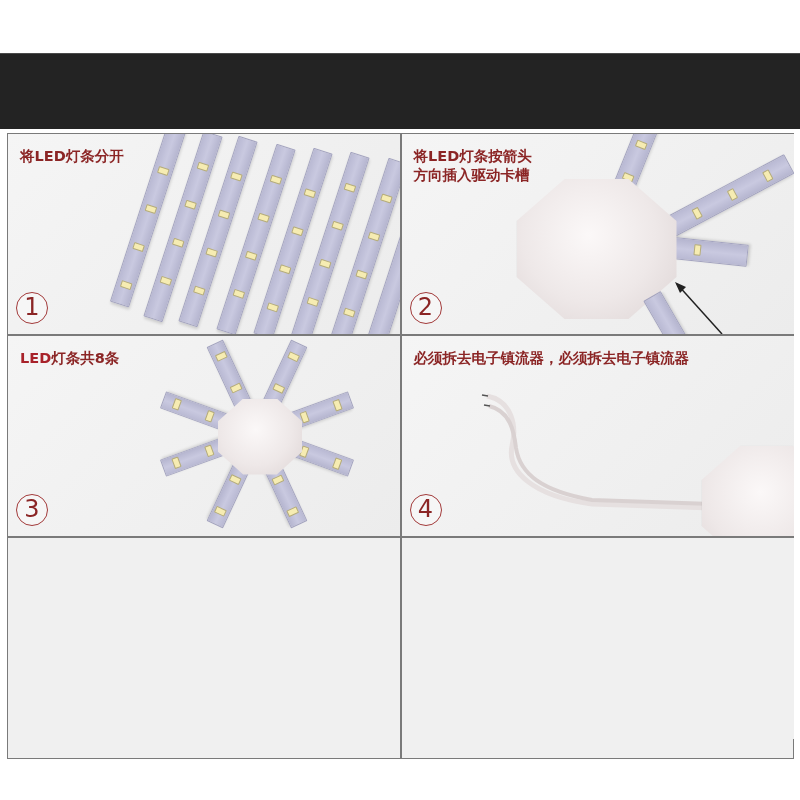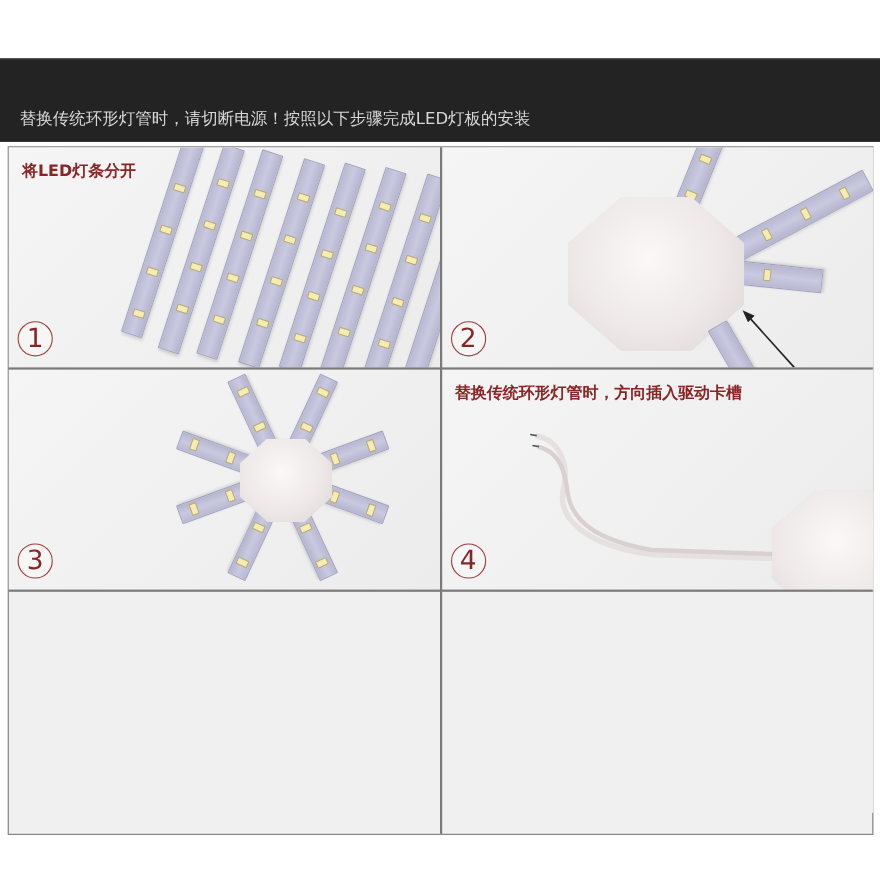--- a/index.html
+++ b/index.html
@@ -73,21 +73,20 @@
     background: radial-gradient(circle, #f4f2f6 0%, #ebe8ee 62%, #e2dfe6 66%, #f1eff3 72%, #e6e3ea 100%);
     box-shadow: 0 2px 6px rgba(0,0,0,0.1);
   }
 
   .wire { position: absolute; }
 </style>
 </head>
 <body>
 
 <div class="header">
-  <div class="subtitle">替换传统环形灯管时，请切断电源！按照以下步骤完成LED灯板的安装</div>
 </div>
 
 <div class="grid">
 
   <div class="panel p1">
     <div class="caption">
       <div>将LED灯条分开</div>
     </div>
     <div>
       <div class="strip" style="left:130px;top:-10px;width:20px;height:185px;transform:rotate(18deg);">
@@ -131,20 +130,24 @@
           <div class="led" style="left:4px;top:75px"></div>
           <div class="led" style="left:4px;top:115px"></div>
           <div class="led" style="left:4px;top:155px"></div>
         </div>
       <div class="strip" style="left:385px;top:28px;width:20px;height:195px;transform:rotate(18deg);"></div>
     </div>
     <div class="step-num">1</div>
   </div>
 
   <div class="panel p2">
+    <div class="caption">
+      <div>将LED灯条按箭头</div>
+      <div>方向插入驱动卡槽</div>
+    </div>
     <div>
       <div class="strip" style="left:222px;top:-15px;width:22px;height:80px;transform:rotate(22deg);">
           <div class="led" style="left:5px;top:20px"></div>
           <div class="led" style="left:5px;top:55px"></div>
         </div>
       <div class="strip" style="left:310px;top:-10px;width:22px;height:150px;transform:rotate(62deg);">
           <div class="led" style="left:5px;top:20px"></div>
           <div class="led" style="left:5px;top:60px"></div>
           <div class="led" style="left:5px;top:100px"></div>
         </div>
@@ -157,20 +160,21 @@
       <svg class="wire" style="left:270px;top:145px" width="60" height="60" viewBox="0 0 60 60">
           <line x1="50" y1="55" x2="5" y2="5" stroke="#222" stroke-width="1.5"></line>
           <polygon points="3,3 14,8 8,14" fill="#222"></polygon>
         </svg>
     </div>
     <div class="step-num">2</div>
   </div>
 
   <div class="panel p3">
     <div class="caption">
+      <div><span class="red">LED</span><span>灯条共8条</span></div>
     </div>
     <div style="position:absolute;left:250px;top:98px;width:0;height:0;">
       <div class="strip" style="left:-10px;top:-100px;width:18px;height:100px;transform:rotate(-25deg);transform-origin:50% 100%;">
           <div class="led" style="left:3px;top:10px"></div>
           <div class="led" style="left:3px;top:45px"></div>
         </div>
       <div class="strip" style="left:-10px;top:-100px;width:18px;height:100px;transform:rotate(25deg);transform-origin:50% 100%;">
           <div class="led" style="left:3px;top:10px"></div>
           <div class="led" style="left:3px;top:45px"></div>
         </div>
@@ -198,21 +202,21 @@
           <div class="led" style="left:3px;top:10px"></div>
           <div class="led" style="left:3px;top:45px"></div>
         </div>
       <div class="driver driver-oct" style="left:-40px;top:-35px;width:84px;height:76px;"></div>
     </div>
     <div class="step-num">3</div>
   </div>
 
   <div class="panel p4">
     <div class="caption">
-      <div>替换传统环形灯管时，方向插入驱动卡槽</div>
+      <div>必须拆去电子镇流器，必须拆去电子镇流器</div>
     </div>
     <svg class="wire" style="left:70px;top:50px" width="260" height="130" viewBox="0 0 260 130">
       <path d="M15 10 C 40 15, 45 40, 40 60 C 35 85, 60 110, 120 118 L 240 122" fill="none" stroke="#e6e0e0" stroke-width="5"></path>
       <path d="M17 20 C 38 25, 42 45, 44 62 C 48 88, 70 105, 120 114 L 240 118" fill="none" stroke="#d9d1d1" stroke-width="4"></path>
       <line x1="10" y1="9" x2="16" y2="10" stroke="#555" stroke-width="1.5"></line>
       <line x1="12" y1="19" x2="18" y2="20" stroke="#555" stroke-width="1.5"></line>
     </svg>
     <div class="driver driver-oct" style="left:300px;top:110px;width:130px;height:115px;"></div>
     <div class="step-num">4</div>
   </div>

